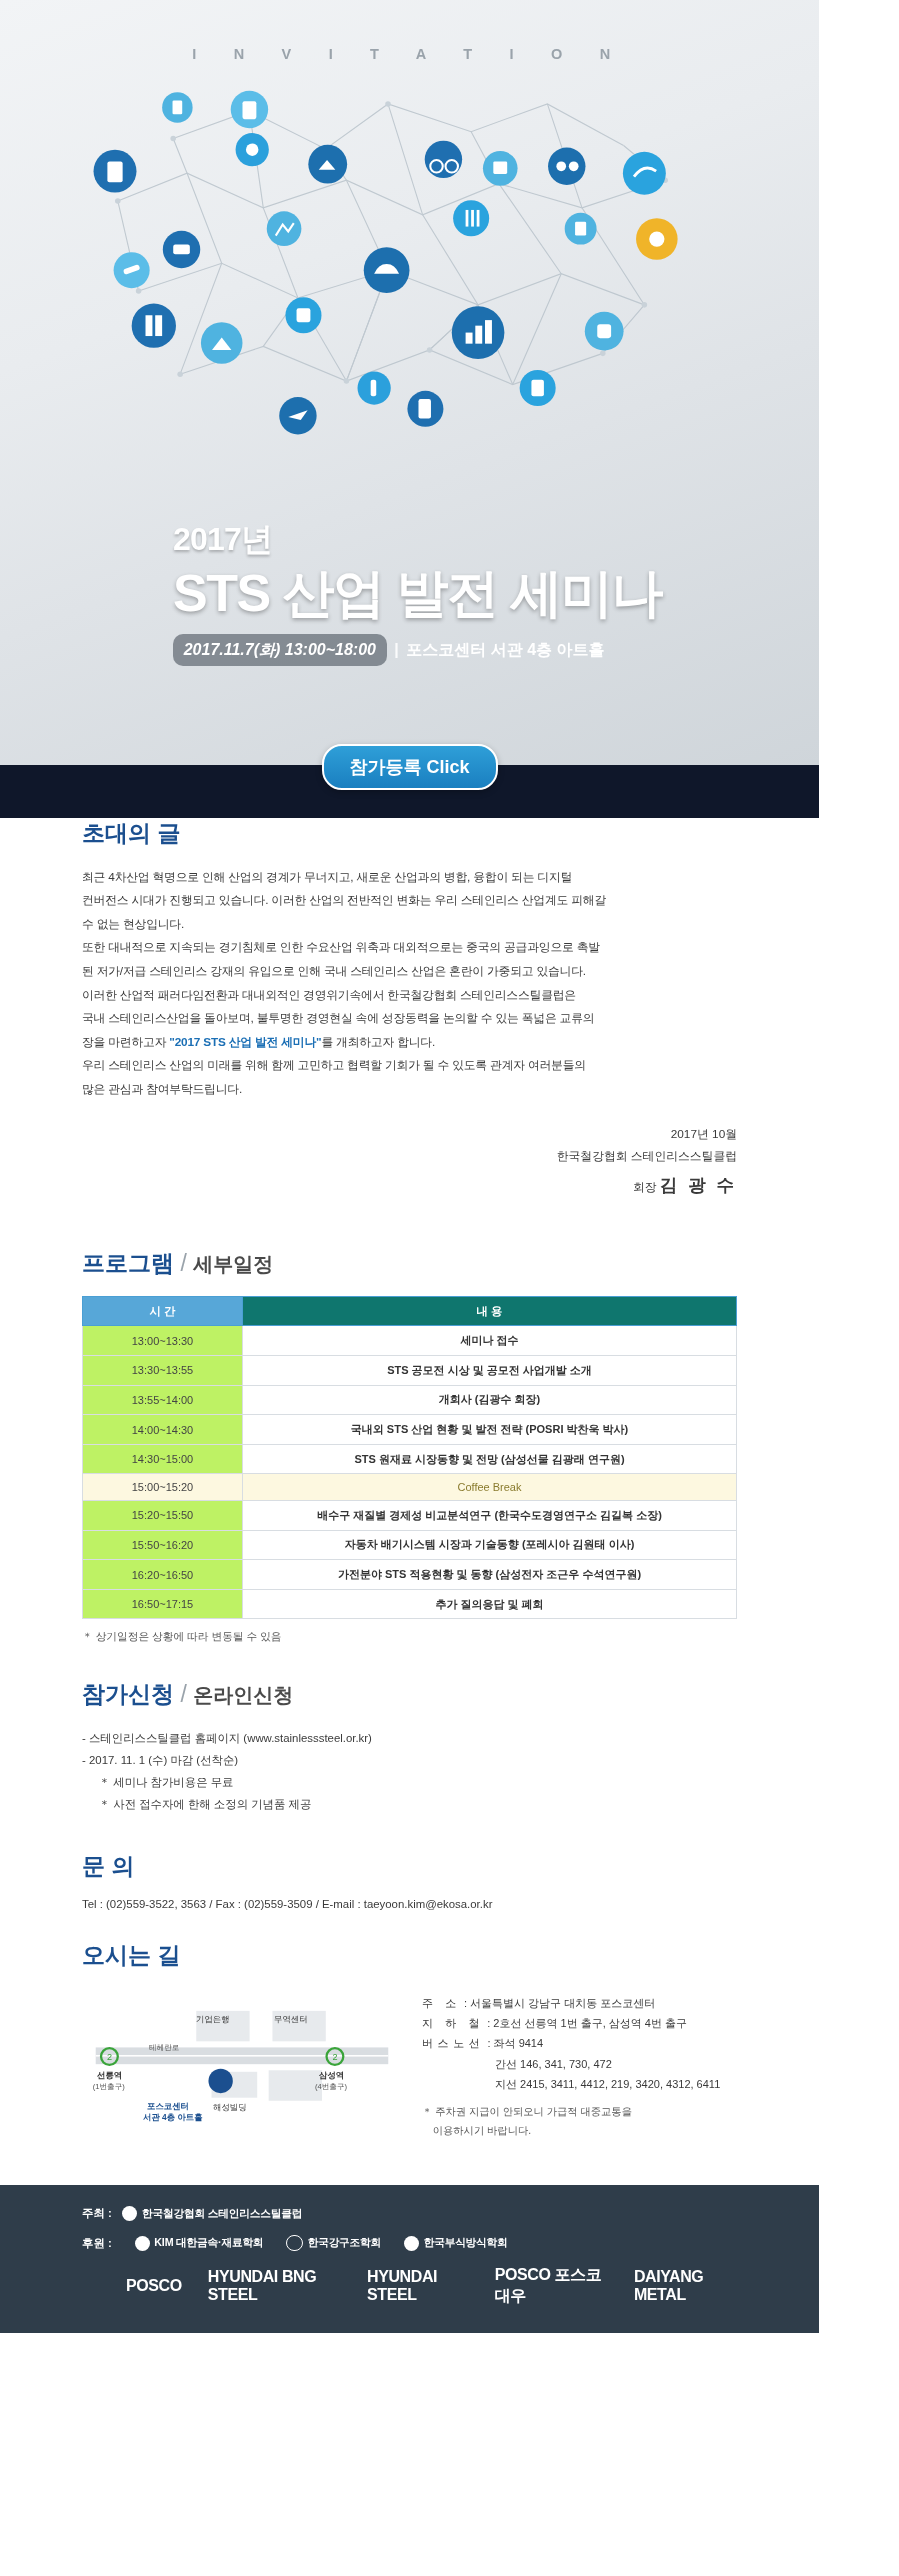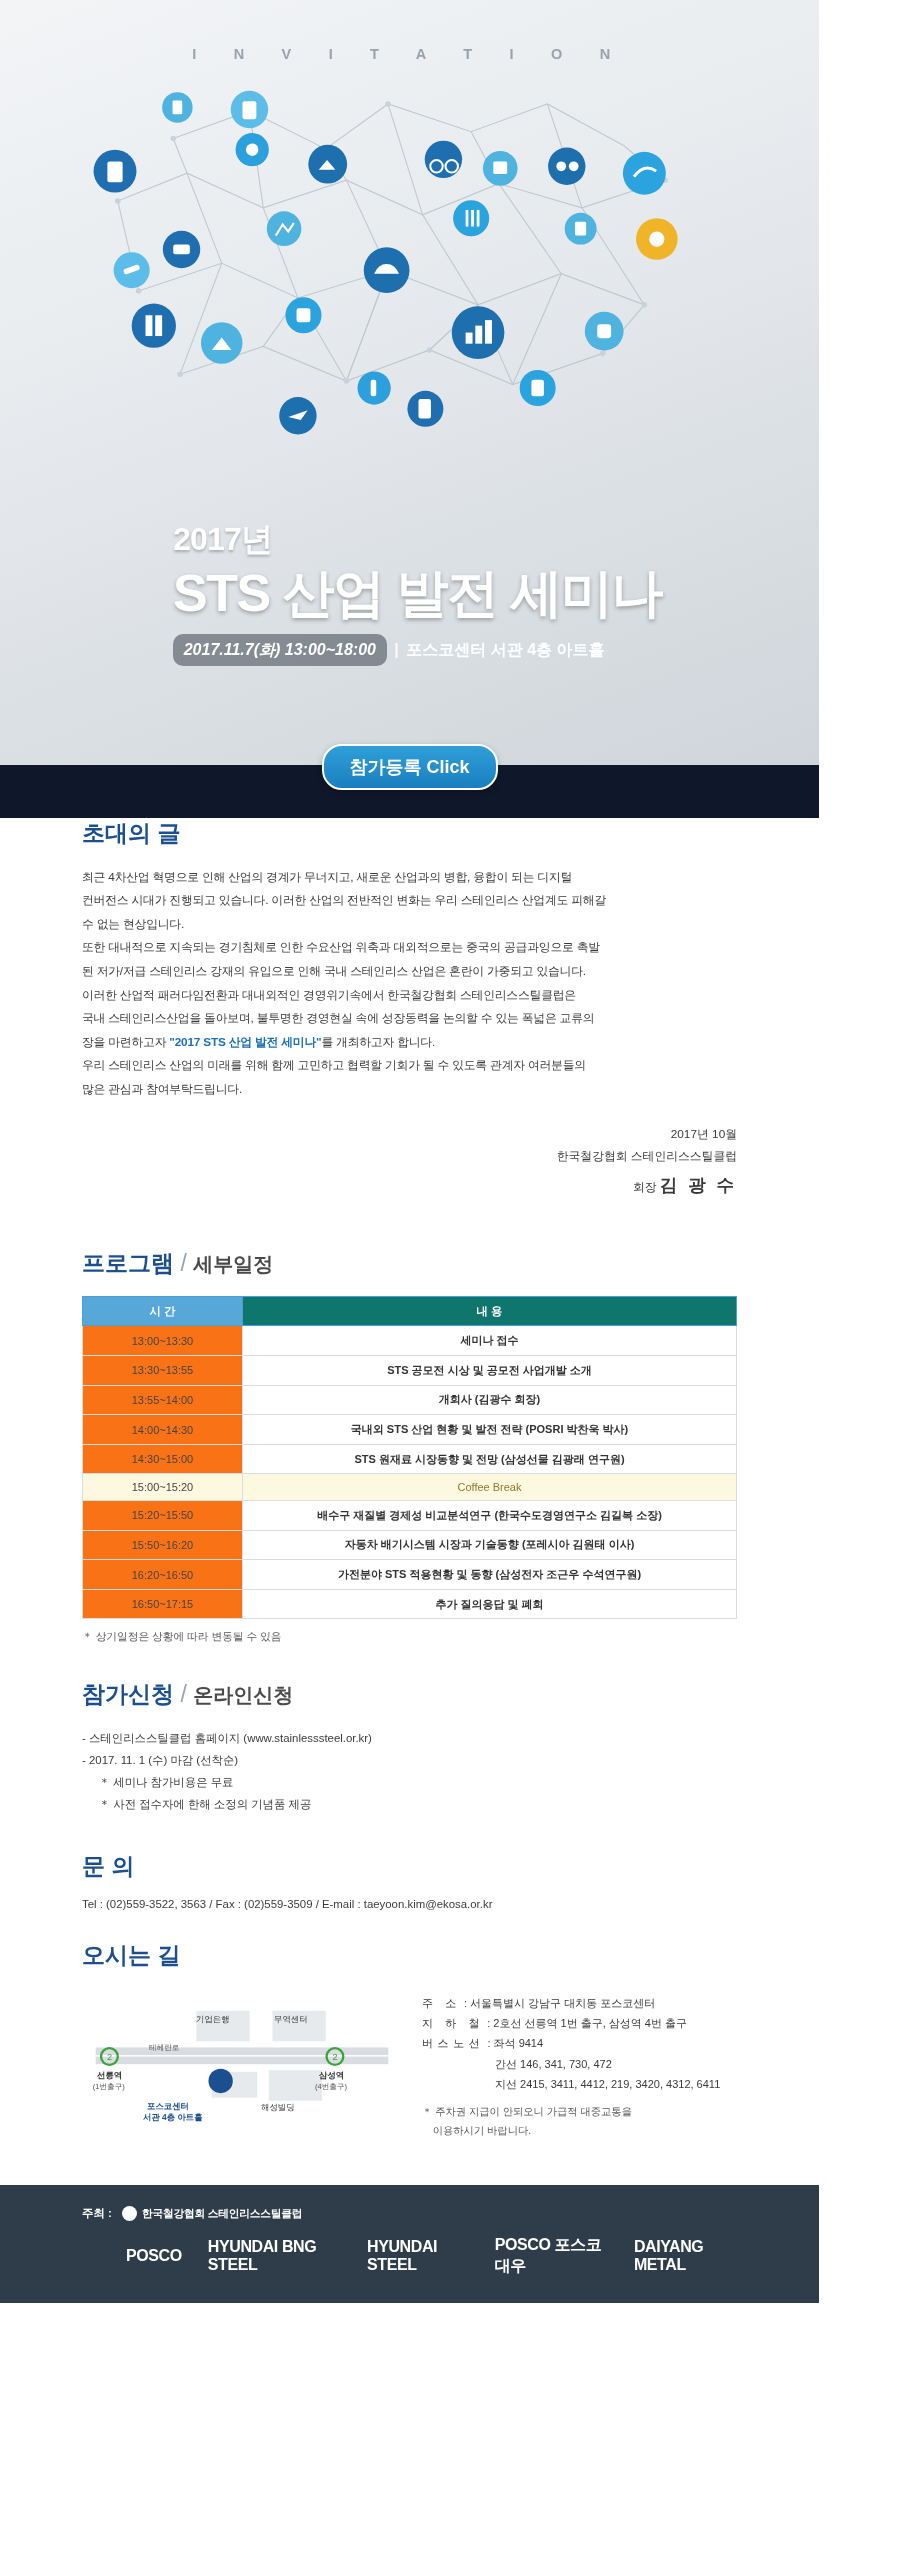--- a/index.html
+++ b/index.html
@@ -136,21 +136,21 @@
     font-size: 11.4px;
     border: 0.8px solid #4a9fd4;
   }
   table.sched th.time-col { width: 160px; background: #57a7d8; }
   table.sched td {
     border: 0.8px solid #d8dde2;
     padding: 6.8px 0;
     text-align: center;
     color: #333;
   }
-  table.sched td.time { background: #f97316; color: #444; }
+  table.sched td.time { background: #bef264; color: #444; }
   table.sched td.desc { font-weight: bold; }
   table.sched tr.break td { background: #fdf8e0; }
   table.sched tr.break td.desc { color: #8a7b2e; font-weight: normal; }
   .note {
     margin-top: 10.7px;
     font-size: 10.7px;
     color: #555;
   }
 
   
@@ -463,21 +463,21 @@
           <rect x="245" y="108" width="70" height="40" fill="#e7eaed"></rect>
           <circle cx="182" cy="122" r="16" fill="#1b4f8f"></circle>
           <circle cx="36" cy="90" r="11" fill="none" stroke="#3aa43a" stroke-width="3"></circle>
           <text x="36" y="95" font-size="12" text-anchor="middle" fill="#3aa43a" font-family="Liberation Sans, sans-serif">2</text>
           <circle cx="332" cy="90" r="11" fill="none" stroke="#3aa43a" stroke-width="3"></circle>
           <text x="332" y="95" font-size="12" text-anchor="middle" fill="#3aa43a" font-family="Liberation Sans, sans-serif">2</text>
         </svg>
         <div style="position:absolute;left:67px;top:55px;font-size:7.6px;color:#555;">테헤란로</div>
         <div style="position:absolute;left:114px;top:26px;font-size:8.4px;color:#333;">기업은행</div>
         <div style="position:absolute;left:192px;top:26px;font-size:8.4px;color:#333;">무역센터</div>
-        <div style="position:absolute;left:131px;top:114px;font-size:8.4px;color:#333;margin-left:48px;">해성빌딩</div>
+        <div style="position:absolute;left:131px;top:114px;font-size:8.4px;color:#333;">해성빌딩</div>
         <div style="position:absolute;left:15px;top:82px;font-size:8.4px;color:#333;font-weight:bold;">선릉역</div>
         <div style="position:absolute;left:10.7px;top:94px;font-size:7.6px;color:#555;">(1번출구)</div>
         <div style="position:absolute;left:237px;top:82px;font-size:8.4px;color:#333;font-weight:bold;">삼성역</div>
         <div style="position:absolute;left:233px;top:94px;font-size:7.6px;color:#555;">(4번출구)</div>
         <div style="position:absolute;left:65px;top:113px;font-size:8.4px;color:#1b4f8f;font-weight:bold;">포스코센터</div>
         <div style="position:absolute;left:61px;top:124px;font-size:8.4px;color:#1b4f8f;font-weight:bold;">서관 4층 아트홀</div>
       </div>
 
       <div class="map-info">
         <div><span class="lbl">주      소</span> : <span>서울특별시 강남구 대치동 포스코센터</span></div>
@@ -492,20 +492,35 @@
   </div>
 
   <div class="footer">
     <div class="row">
       <span class="lbl">주최 :</span>
       <span class="logo-plain">
         <span class="mini-mark"></span>
         <span>한국철강협회 스테인리스스틸클럽</span>
       </span>
     </div>
+    <div class="row sponsor-row">
+      <span class="lbl">후원 :</span>
+      <span class="logo-plain">
+        <span class="mini-mark"></span>
+        <span>KIM 대한금속·재료학회</span>
+      </span>
+      <span class="logo-plain">
+        <span class="circle-mark"></span>
+        <span>한국강구조학회</span>
+      </span>
+      <span class="logo-plain">
+        <span class="mini-mark"></span>
+        <span>한국부식방식학회</span>
+      </span>
+    </div>
     <div class="sponsor-row2">
       <span class="logo-big">POSCO</span>
       <span class="logo-big">HYUNDAI BNG STEEL</span>
       <span class="logo-big">HYUNDAI STEEL</span>
       <span class="logo-big">POSCO 포스코대우</span>
       <span class="logo-big">DAIYANG METAL</span>
     </div>
   </div>
 
 </div>

